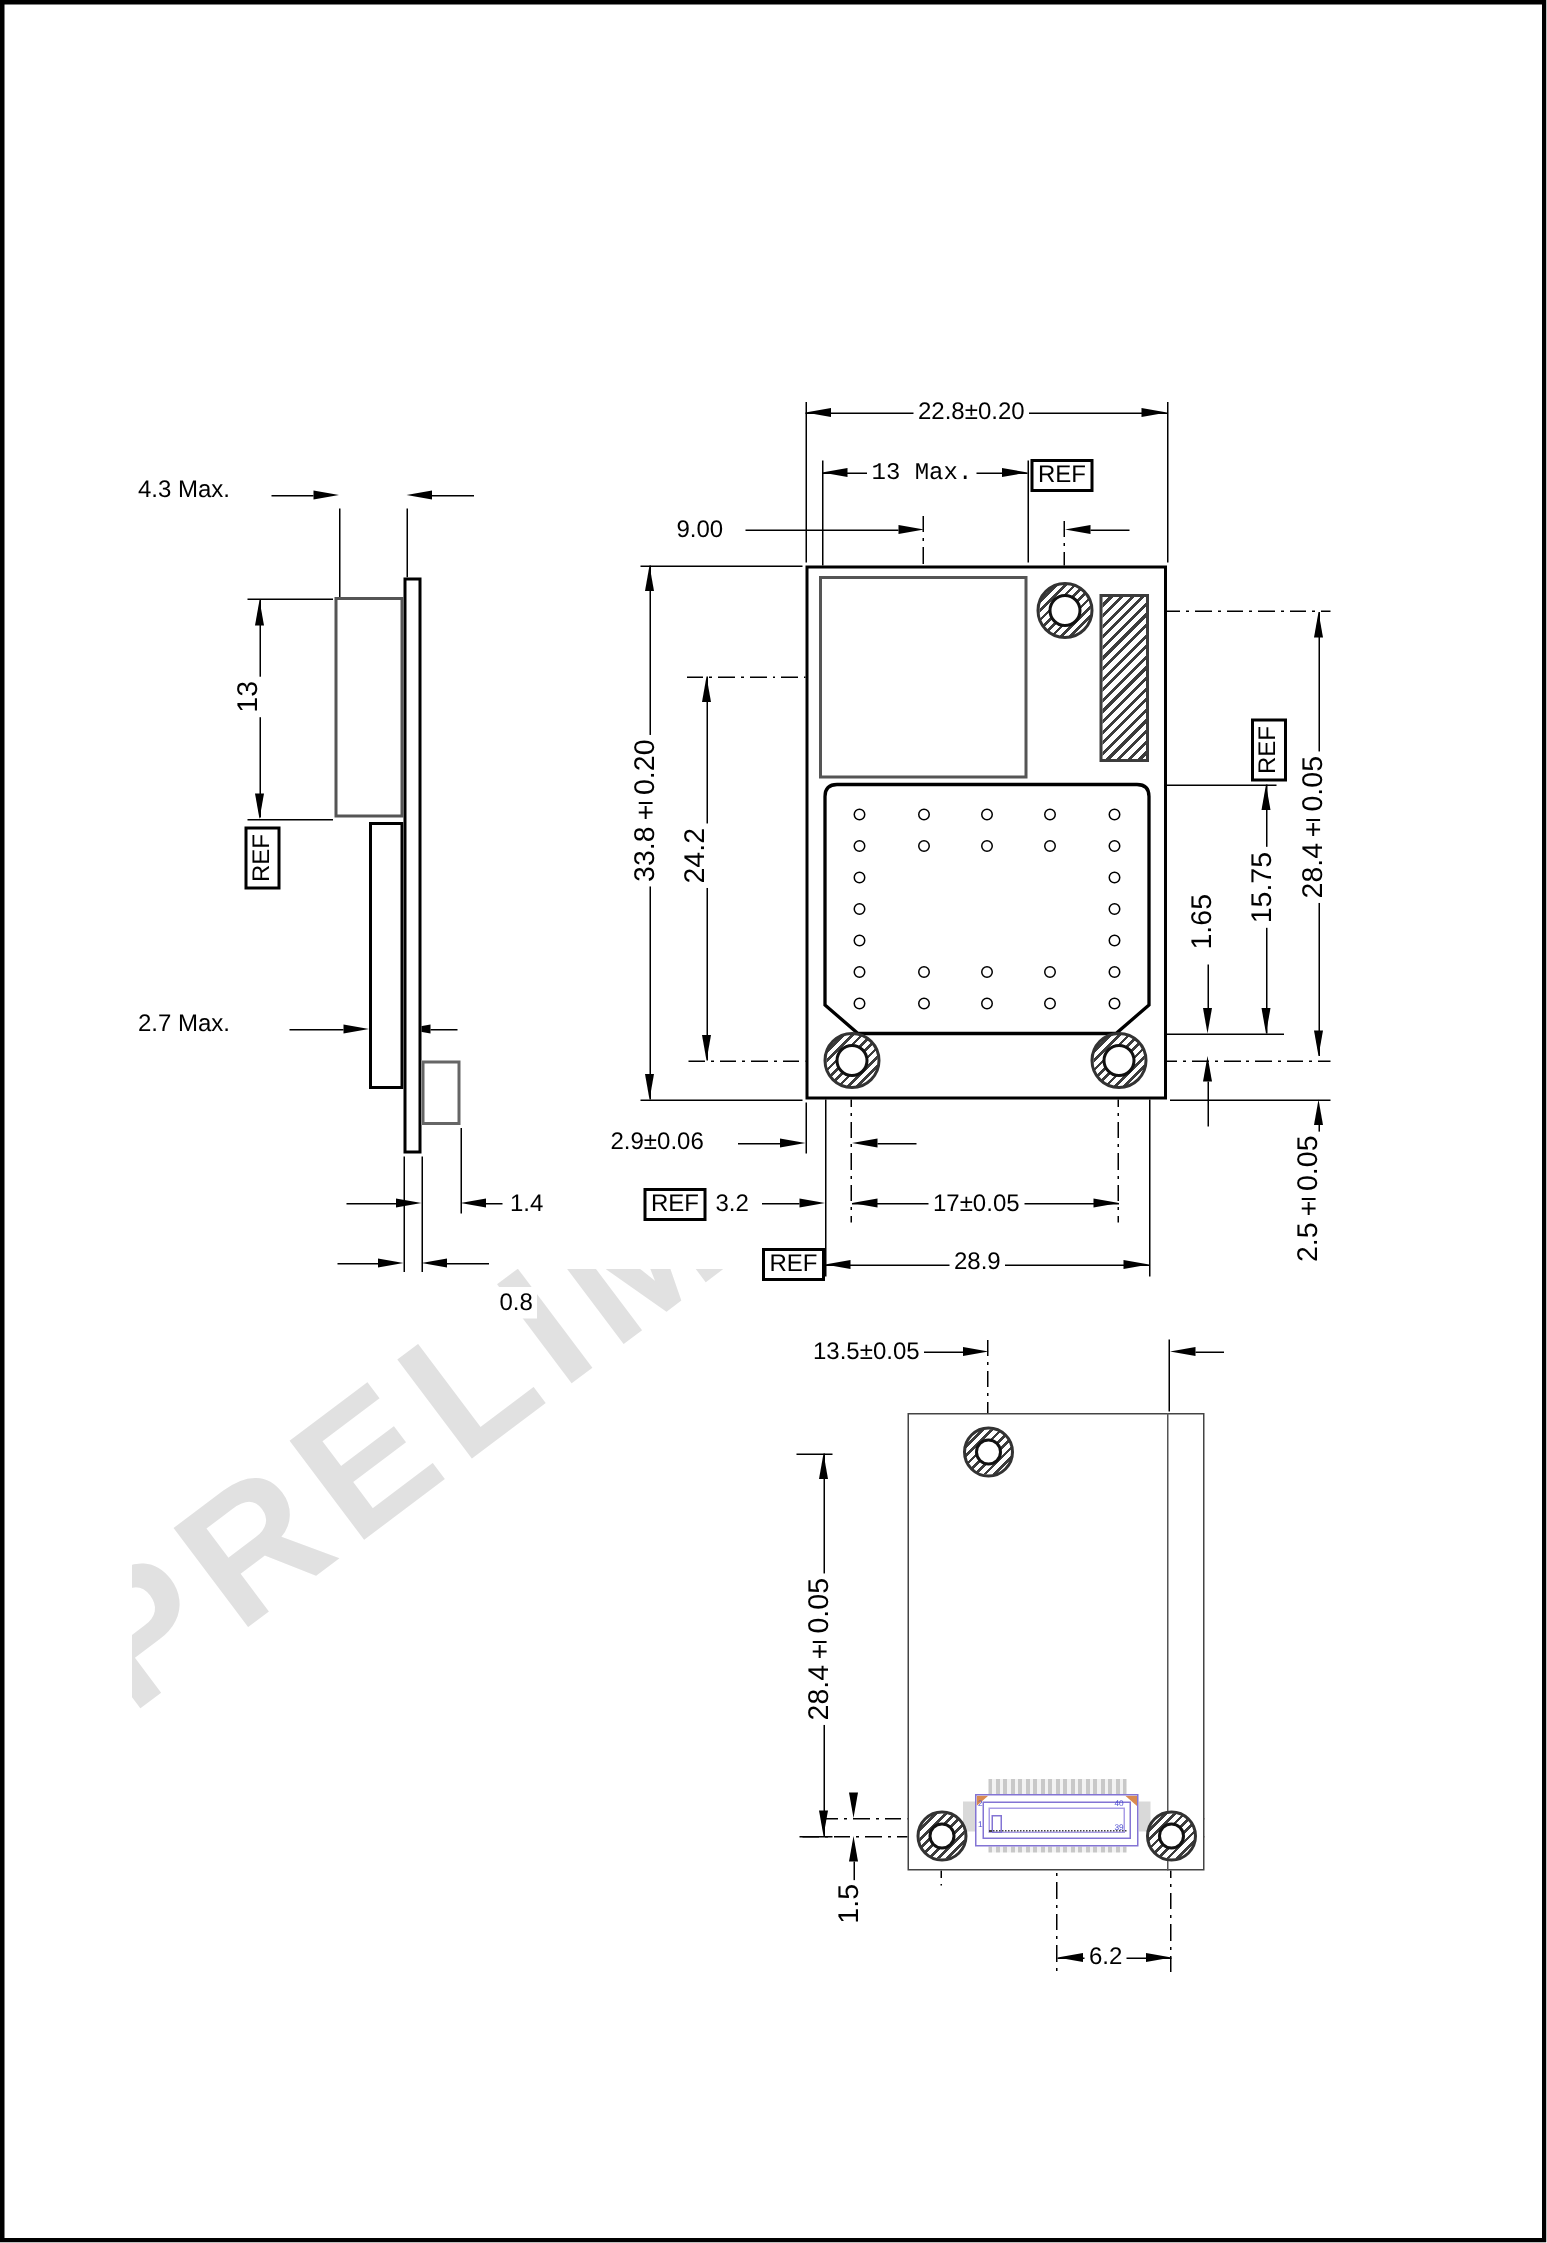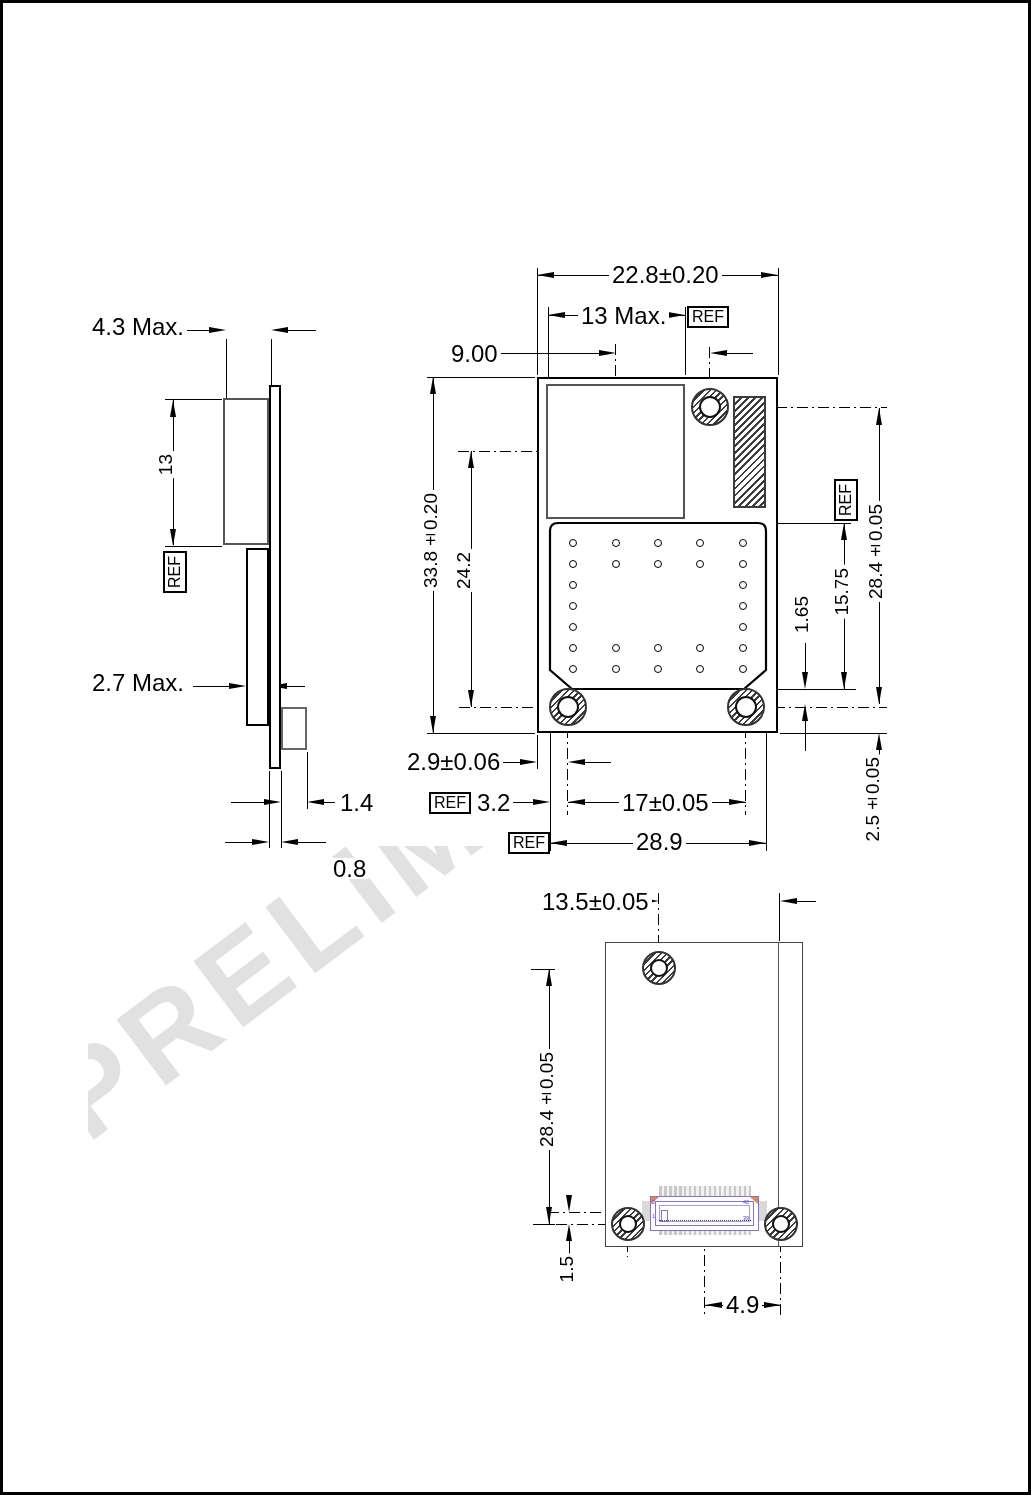--- a/index.html
+++ b/index.html
@@ -8,21 +8,21 @@
   .hl{position:absolute;height:1px;background:#000;}
   .vl{position:absolute;width:1px;background:#000;}
   .clh{position:absolute;height:1px;background:repeating-linear-gradient(90deg,#000 0 11px,transparent 11px 15px,#000 15px 17px,transparent 17px 21px);}
   .clv{position:absolute;width:1px;background:repeating-linear-gradient(180deg,#000 0 11px,transparent 11px 15px,#000 15px 17px,transparent 17px 21px);}
   .aR,.aL,.aU,.aD{position:absolute;width:0;height:0;}
   .aR{border-top:3.5px solid transparent;border-bottom:3.5px solid transparent;border-left:17px solid #000;}
   .aL{border-top:3.5px solid transparent;border-bottom:3.5px solid transparent;border-right:17px solid #000;}
   .aU{border-left:3.5px solid transparent;border-right:3.5px solid transparent;border-bottom:17px solid #000;}
   .aD{border-left:3.5px solid transparent;border-right:3.5px solid transparent;border-top:17px solid #000;}
   
-  .dt{position:absolute;font-size:24px;line-height:21px;color:#000;background:#fff;padding:0 3px;white-space:nowrap;}
+  .dt{position:absolute;font-size:16px;line-height:21px;color:#000;background:#fff;padding:0 3px;white-space:nowrap;}
   .dtv{position:absolute;writing-mode:vertical-rl;transform:rotate(180deg);font-size:19px;line-height:21px;color:#000;background:#fff;padding:3px 0;white-space:nowrap;}
   .refb{position:absolute;font-size:16px;line-height:18px;color:#000;border:2px solid #000;background:#fff;padding:0 3px;white-space:nowrap;}
   .refbv{position:absolute;writing-mode:vertical-rl;transform:rotate(180deg);font-size:16px;line-height:18px;color:#000;border:2px solid #000;background:#fff;padding:3px 1px;white-space:nowrap;}
   
   .rect{position:absolute;box-sizing:border-box;background:#fff;}
   .hO{position:absolute;box-sizing:border-box;border:2.5px solid #333;border-radius:50%;background:repeating-linear-gradient(135deg,#fff 0 2.6px,#3c3c3c 2.6px 4.4px);}
   .hI{position:absolute;box-sizing:border-box;border:2px solid #111;border-radius:50%;background:#fff;}
   .hatchr{position:absolute;box-sizing:border-box;border:2px solid #3c3c3c;background:repeating-linear-gradient(135deg,#fff 0 3px,#3c3c3c 3px 5px);}
   .dot{position:absolute;width:8px;height:8px;box-sizing:border-box;border:1.5px solid #000;border-radius:50%;background:#fff;}
   .wmclip{position:absolute;left:85px;top:843px;width:428px;height:340px;overflow:hidden;}
@@ -206,21 +206,21 @@
         <div class="dot" style="left: 736px; top: 662px;"></div>
       </div>
     <div class="hO" style="left:688px;top:385px;width:38px;height:38px;"></div>
     <div class="hI" style="left:696px;top:393px;width:22px;height:22px;"></div>
     <div class="hO" style="left:546px;top:685px;width:38px;height:38px;"></div>
     <div class="hI" style="left:554px;top:693px;width:22px;height:22px;"></div>
     <div class="hO" style="left:724px;top:685px;width:38px;height:38px;"></div>
     <div class="hI" style="left:732px;top:693px;width:22px;height:22px;"></div>
 
     <div class="dt" style="left:606px;top:261px;">22.8±0.20</div>
-    <div class="dt" style="left:575px;top:302px;">13 Max.</div>
+    <div class="dt" style="left:575px;top:302px;font-family:Liberation Mono, monospace;">13 Max.</div>
     <div class="refb" style="left:684px;top:303px;">REF</div>
     <div class="dt" style="left:445px;top:340px;">9.00</div>
     <div class="dtv" style="left:417px;top:487px;">33.8±0.20</div>
     <div class="dtv" style="left:450px;top:546px;">24.2</div>
     <div class="dt" style="left:401px;top:748px;">2.9±0.06</div>
     <div class="refb" style="left:426px;top:789px;">REF</div>
     <div class="dt" style="left:471px;top:789px;">3.2</div>
     <div class="dt" style="left:616px;top:789px;">17±0.05</div>
     <div class="refb" style="left:505px;top:829px;">REF</div>
     <div class="dt" style="left:630px;top:828px;">28.9</div>
@@ -256,16 +256,16 @@
     <div class="hO" style="left:639px;top:948px;width:34px;height:34px;"></div>
     <div class="hI" style="left:647px;top:956px;width:18px;height:18px;"></div>
     <div class="hO" style="left:608px;top:1204px;width:34px;height:34px;"></div>
     <div class="hI" style="left:616px;top:1212px;width:18px;height:18px;"></div>
     <div class="hO" style="left:761px;top:1204px;width:34px;height:34px;"></div>
     <div class="hI" style="left:769px;top:1212px;width:18px;height:18px;"></div>
 
     <div class="dt" style="left:536px;top:888px;">13.5±0.05</div>
     <div class="dtv" style="left:533px;top:1046px;">28.4±0.05</div>
     <div class="dtv" style="left:553px;top:1250px;">1.5</div>
-    <div class="dt" style="left:720px;top:1291px;">4.9</div>
+    <div class="dt" style="left:720px;top:1291px;">6.2</div>
   </div>
 
 </div>
 
 </body></html>

